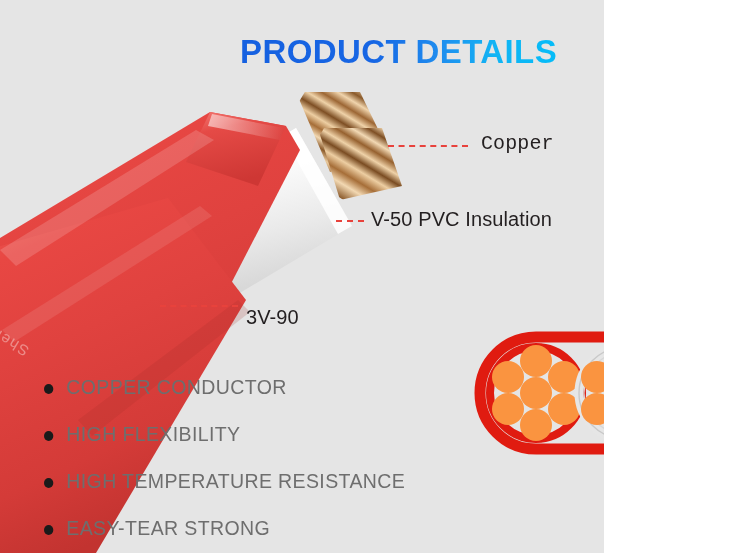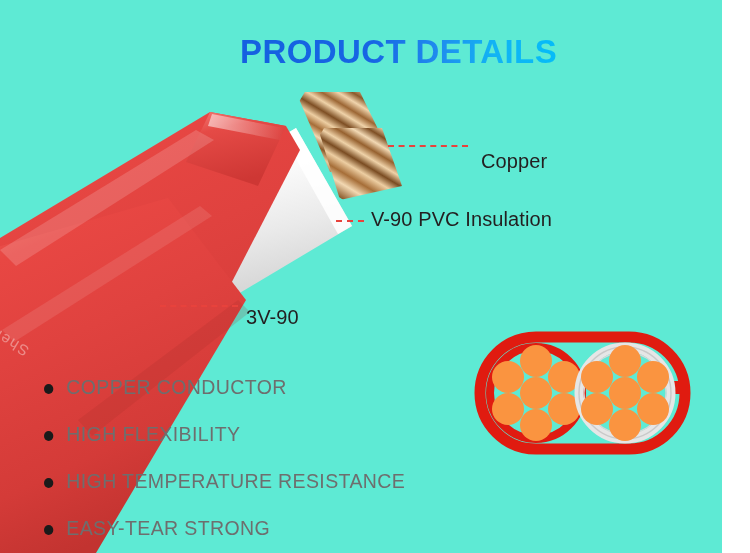--- a/index.html
+++ b/index.html
@@ -2,22 +2,22 @@
 <html><head>
 <meta charset="utf-8">
 <style>
   html,body{margin:0;padding:0;background:#fff;}
   body{
     font-family:"Liberation Sans","DejaVu Sans",sans-serif;
     -webkit-font-smoothing:antialiased;
   }
   #stage{
     position:relative;
-    width:722px;height:553px;
-    background:#5eead4;
+    width:604px;height:553px;
+    background:#e5e5e5;
     overflow:hidden;
   }
 
   
   #title{
     position:absolute;
     left:240px; top:33px;
     font-size:33px;
     font-weight:bold;
     letter-spacing:0.4px;
@@ -43,21 +43,21 @@
   #leader-3v90{left:160px;top:305px;width:78px;}
 
   
   .callout{
     position:absolute;
     color:#231F20;
     font-size:20px;
     white-space:nowrap;
     letter-spacing:0.1px;
   }
-  #label-copper{left:481px;top:150px;}
+  #label-copper{left:481px;top:132px;font-family:Liberation Mono, monospace;}
   #label-pvc{left:371px;top:208px;}
   #label-3v90{left:246px;top:306px;}
 
   
   #features{
     position:absolute;
     left:44px; top:375px;
     margin:0;padding:0;
     list-style:none;
   }
@@ -181,21 +181,21 @@
     </g>
 
     <path d="M 212 114 L 284 128 L 280 140 L 208 126 Z" fill="url(#tipShine)"></path>
   </svg>
 
   <div class="leader" id="leader-copper"></div>
   <div class="leader" id="leader-pvc"></div>
   <div class="leader" id="leader-3v90"></div>
 
   <div class="callout" id="label-copper">Copper</div>
-  <div class="callout" id="label-pvc">V-90 PVC Insulation</div>
+  <div class="callout" id="label-pvc">V-50 PVC Insulation</div>
   <div class="callout" id="label-3v90">3V-90</div>
 
   <ul id="features">
     <li>
       <span class="dot"></span>
       <span>COPPER CONDUCTOR</span>
     </li>
     <li>
       <span class="dot"></span>
       <span>HIGH FLEXIBILITY</span>

